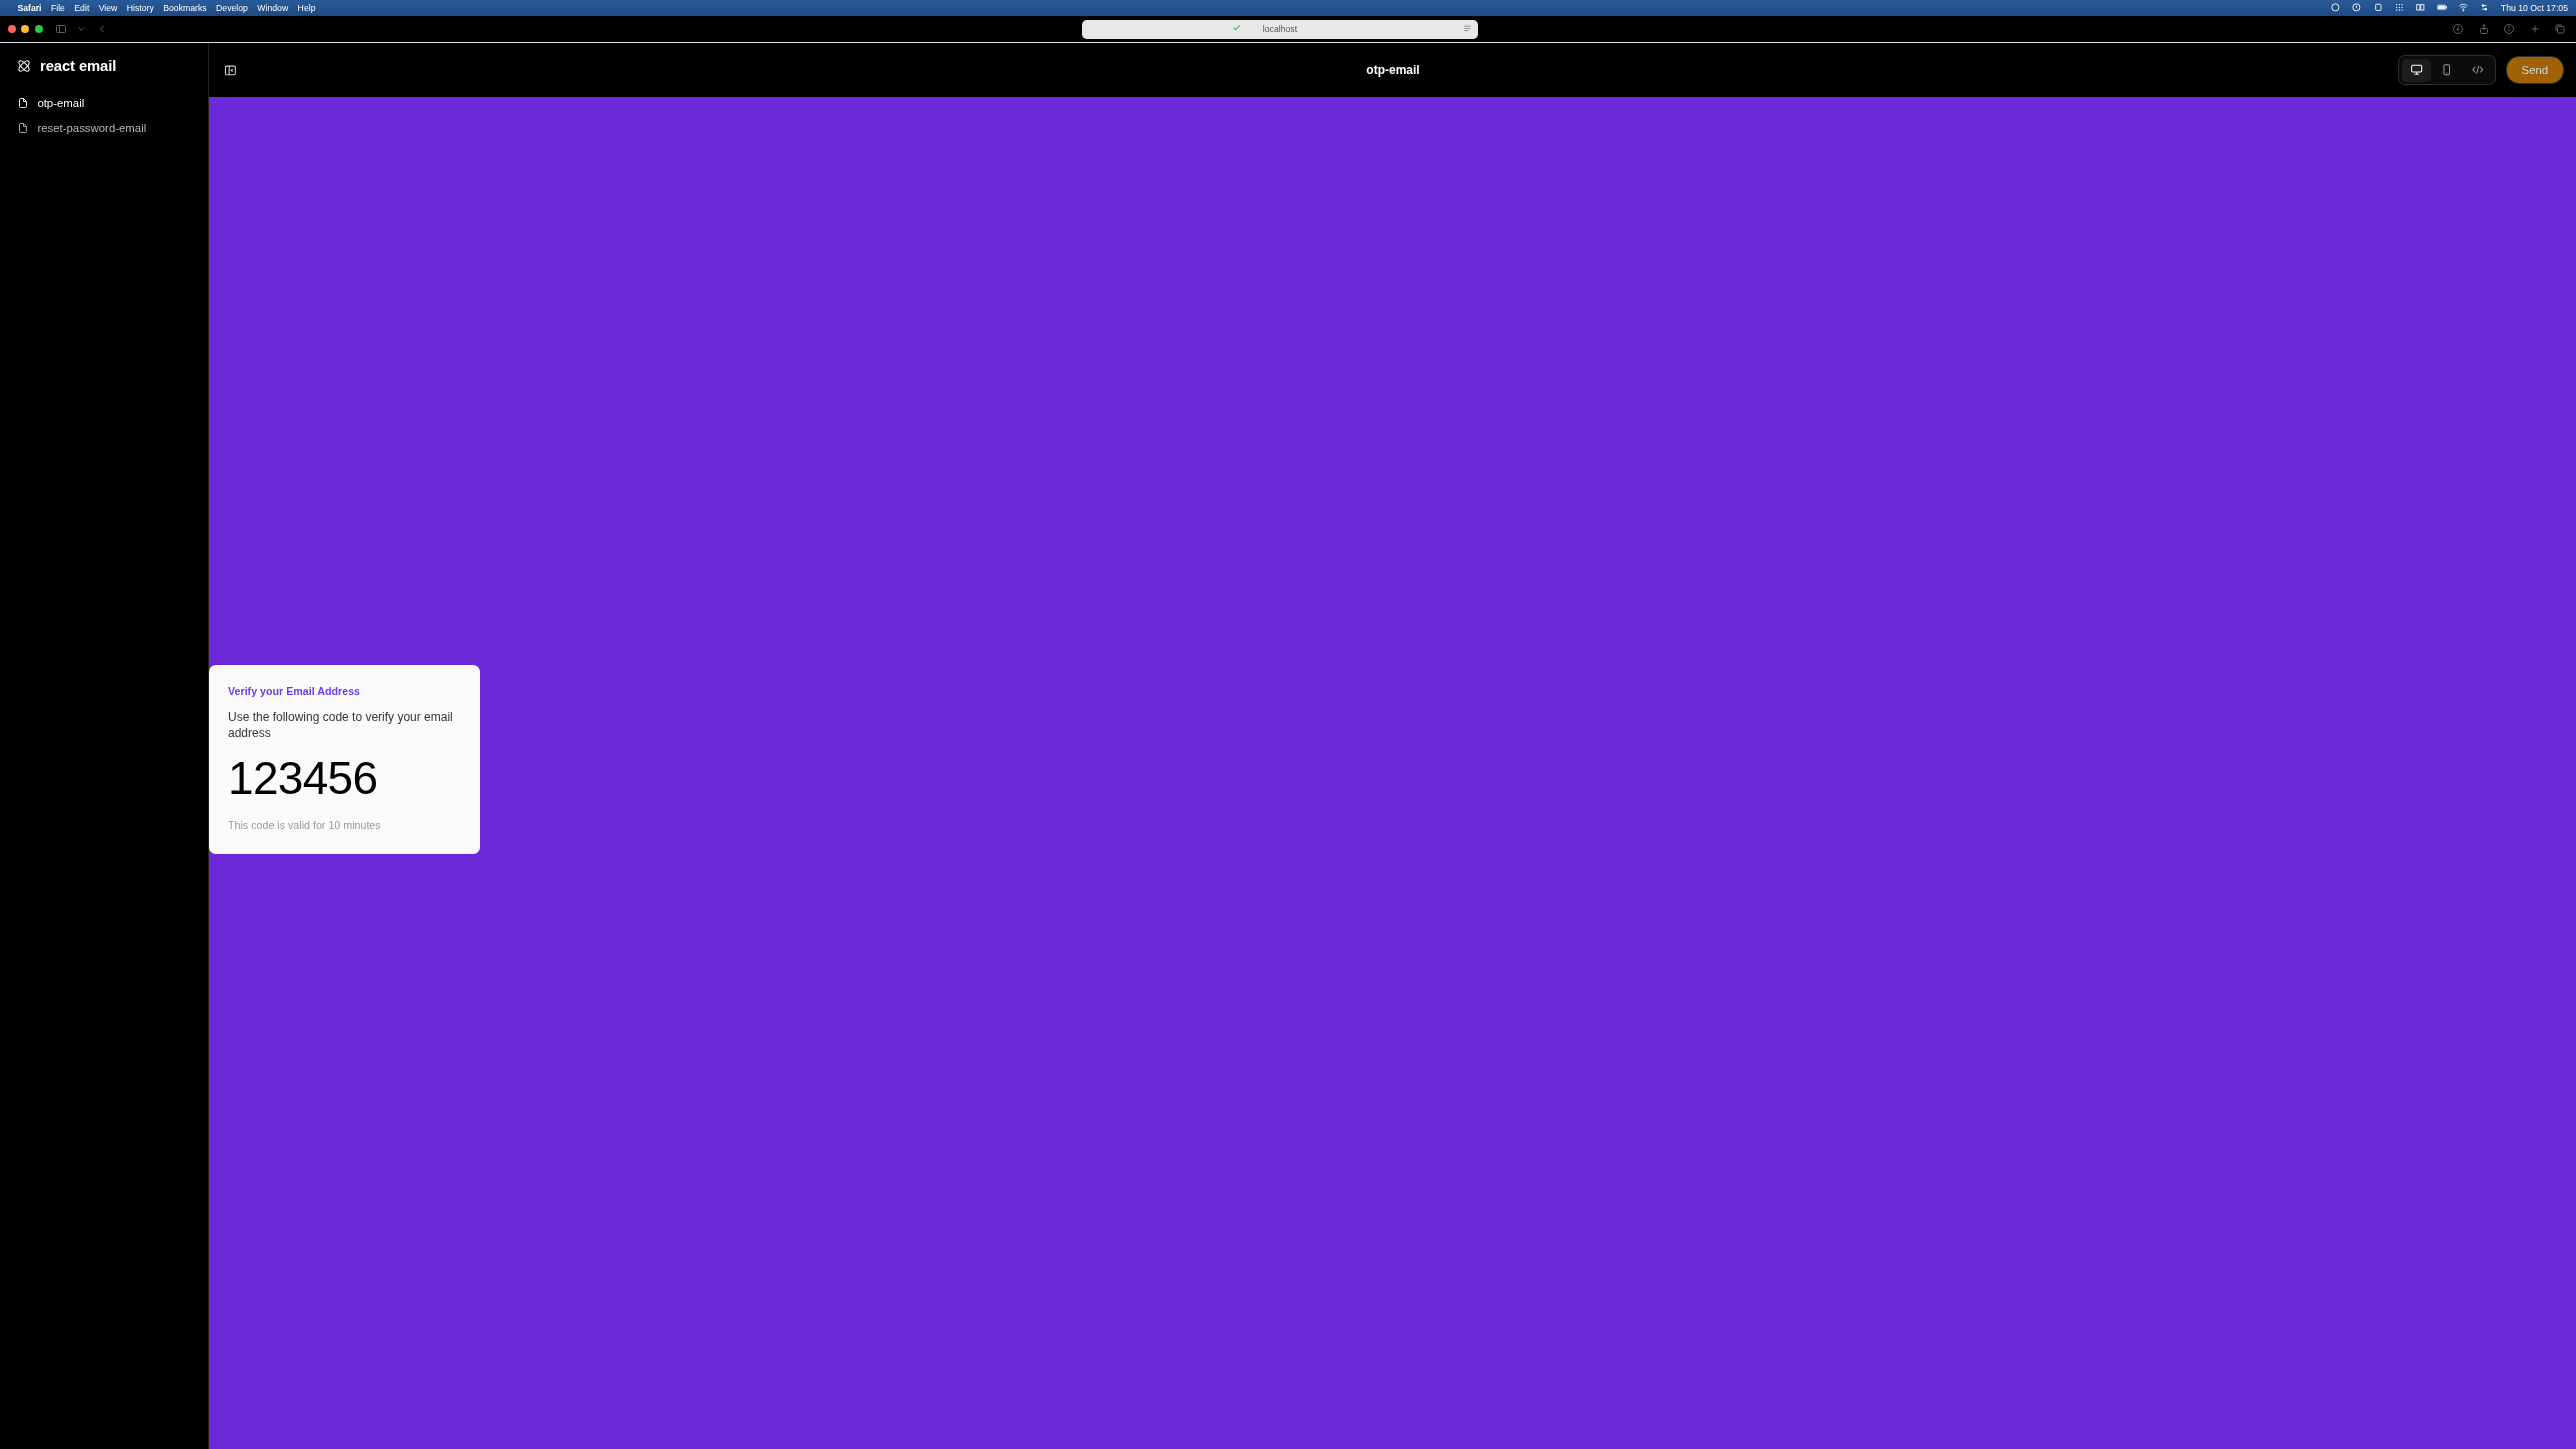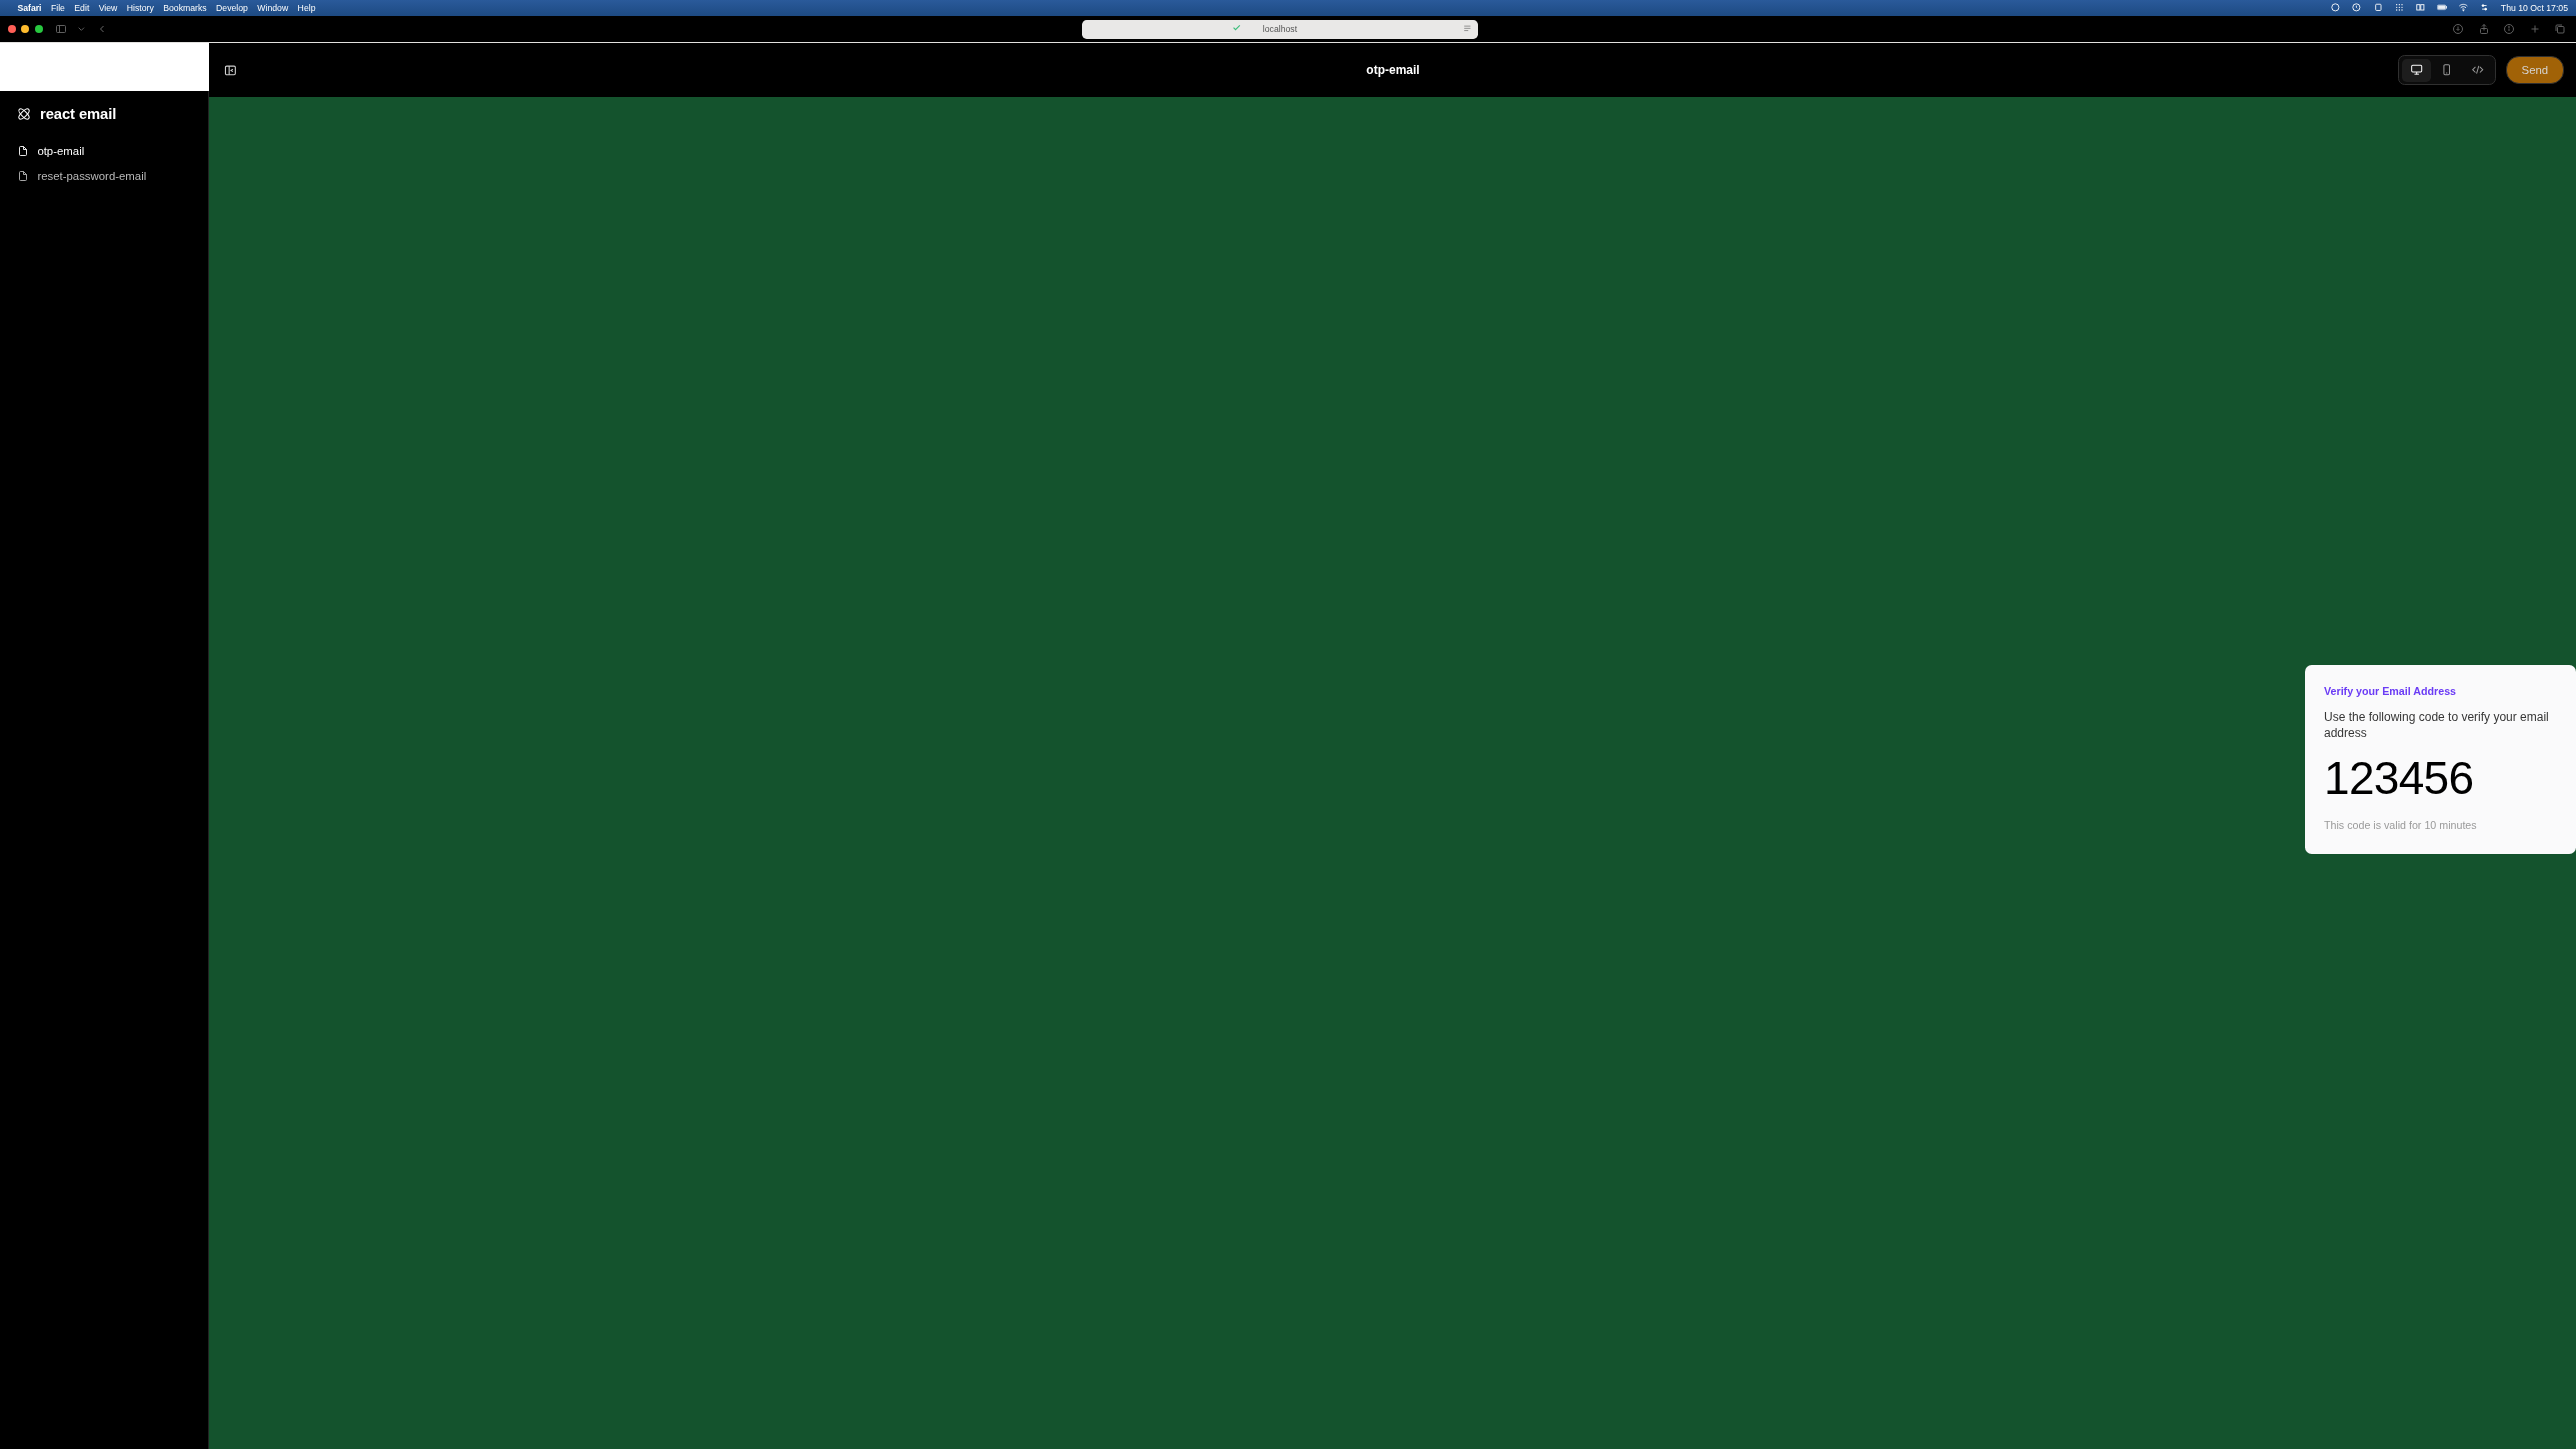--- a/index.html
+++ b/index.html
@@ -58,21 +58,20 @@
   
   .app-root { flex: 1; display: flex; min-height: 0; }
   .sidebar {
     width: 209px;
     background: #000;
     color: #fff;
     display: flex;
     flex-direction: column;
     padding-top: 14.8px;
     border-right: 0.7px solid #222;
-    margin-top: 48px;
   }
   .brand {
     display: flex; align-items: center; gap: 8px;
     padding: 0 16px 14.8px 16px;
     color: #fff;
   }
   .brand .logo-icon { width: 16px; height: 16px; }
   .brand .brand-text { font-size: 14.8px; font-weight: 600; letter-spacing: -0.1px; }
   .sb-list { display: flex; flex-direction: column; gap: 2.7px; padding: 2.7px 6.7px 0 6.7px; }
   .sb-item {
@@ -110,21 +109,21 @@
   }
   .view-btn.active { background: #1d1d1d; color: #fff; }
   .view-btn svg { width: 13.4px; height: 13.4px; }
   .send-btn {
     height: 28px; padding: 0 14.8px;
     border: 0.7px solid #303030; border-radius: 13px;
     background: #a16207; color: #d5d5d5;
     font-size: 11.4px; display: flex; align-items: center; cursor: pointer;
   }
 
-  .preview-area { flex: 1; background: #14532d; overflow: auto; display: flex; align-items: center; justify-content: flex-end; }
+  .preview-area { flex: 1; background: #6d28d9; overflow: auto; display: flex; align-items: center; justify-content: flex-start; }
   .email-card {
     width: 271px;
     background: #fafafb;
     border-radius: 6.7px;
     padding: 20px 19px 23px 19px;
     box-shadow: 0 0 0 0.7px rgba(0,0,0,0.02);
     margin-top: -27px;
   }
   .email-card .heading { color: #6b3cf5; font-size: 10.7px; font-weight: 600; margin-bottom: 12px; }
   .email-card .instruction { color: #363636; font-size: 12px; line-height: 1.35; margin-bottom: 13.4px; }

